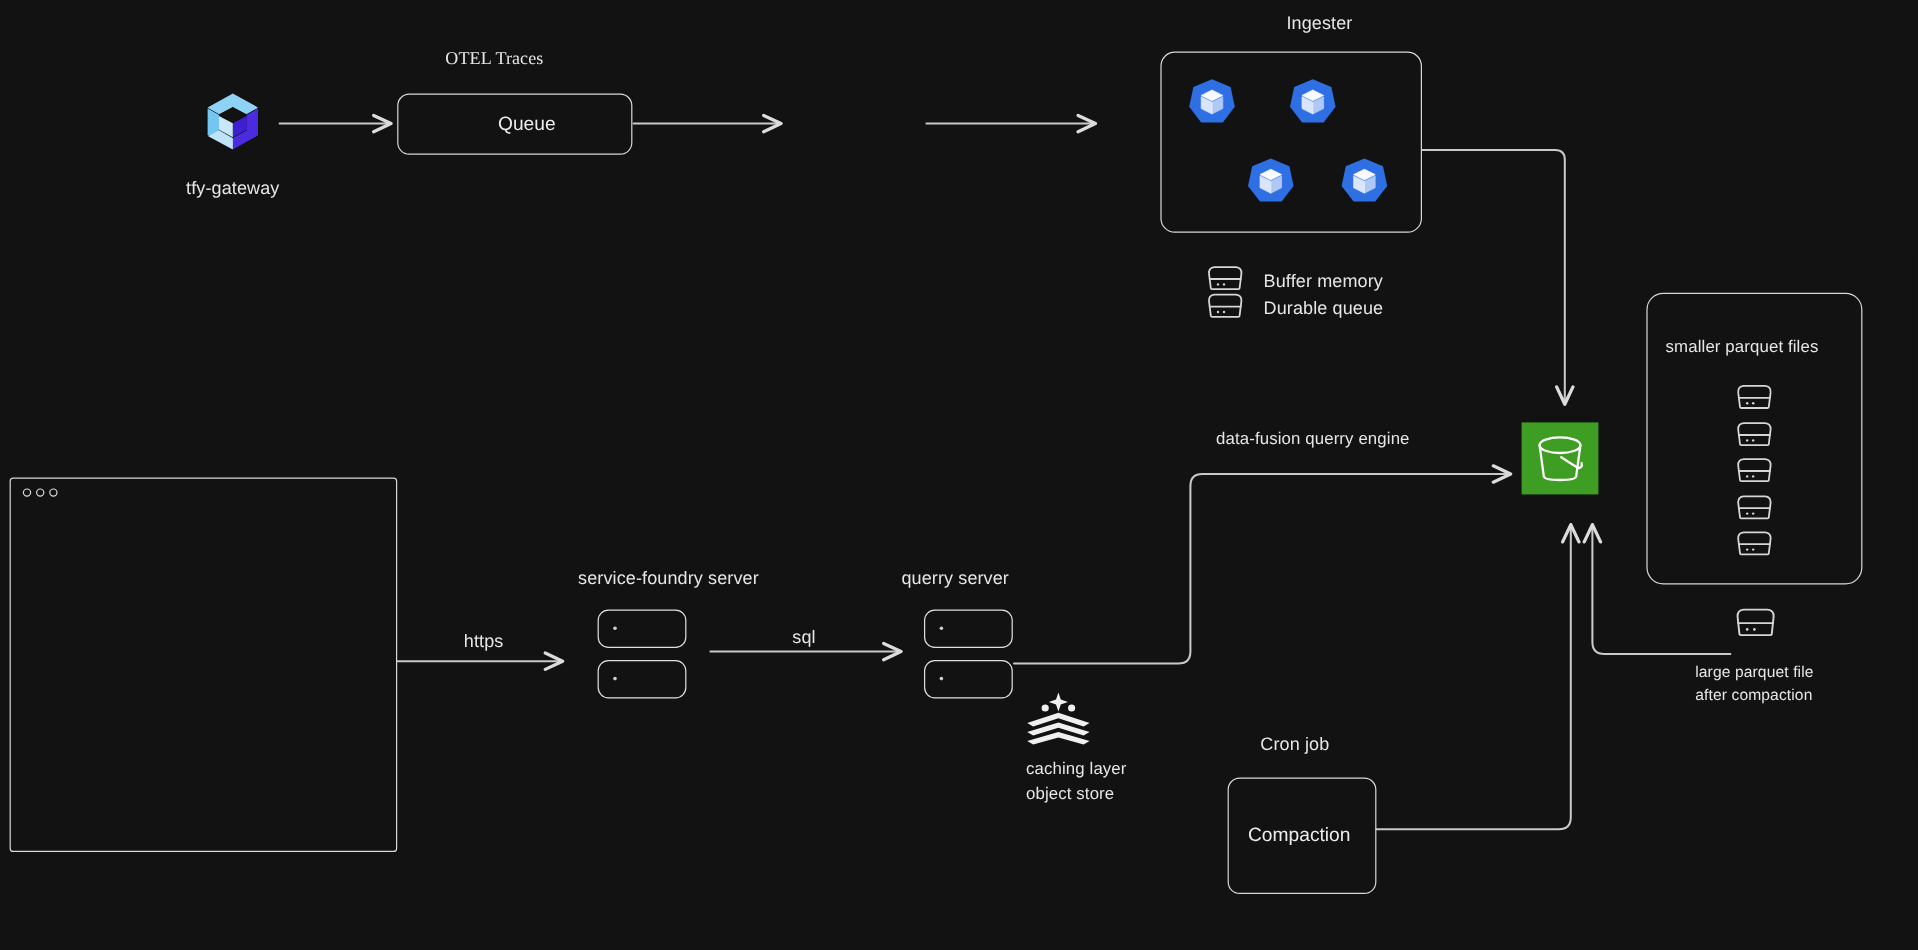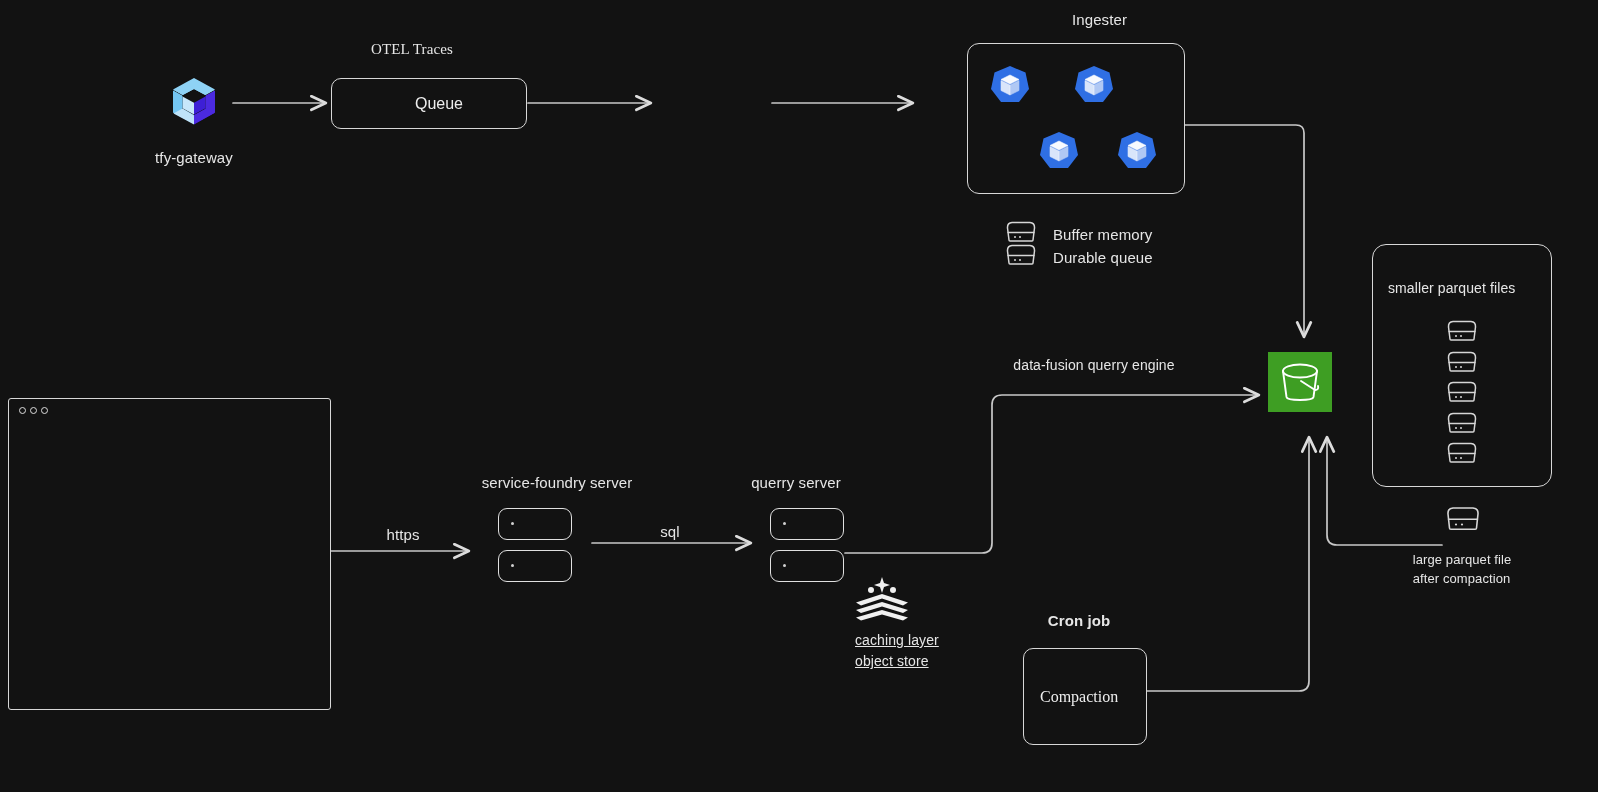--- a/index.html
+++ b/index.html
@@ -310,23 +310,23 @@
   <div class="cache" style="left:853px; top:575px;">
     <svg viewBox="0 0 58 48" width="58" height="48" fill="#f0f0f0">
       <path d="M29,2 L31,8 L37,10 L31,12 L29,18 L27,12 L21,10 L27,8 Z"></path>
       <circle cx="18" cy="15" r="3"></circle>
       <circle cx="40" cy="15" r="3"></circle>
       <path d="M29,19 L55,27.5 L50,30.5 L29,23.5 L8,30.5 L3,27.5 Z"></path>
       <path d="M29,27 L55,35 L50,38 L29,31.5 L8,38 L3,35 Z"></path>
       <path d="M29,35 L55,42.5 L50,45.5 L29,39.5 L8,45.5 L3,42.5 Z"></path>
     </svg>
   </div>
-  <div class="lbl" style="left:855px; top:630px; font-size:14px; line-height:1.5;text-decoration:underline;">caching layer
+  <div class="lbl" style="left:855px; top:630px; font-size:14px; line-height:1.5;">caching layer
 object store</div>
 
   <div class="lbl c" style="left:1094px; top:355px; font-size:14px;">data-fusion querry engine</div>
 
-  <div class="lbl c" style="left:1079px; top:610px;font-weight:bold;">Cron job</div>
+  <div class="lbl c" style="left:1079px; top:610px;">Cron job</div>
   <div class="box" style="left:1023px; top:648px; width:124px; height:97px; justify-content:flex-start; padding-left:16px;">
-    <span class="txt" style="text-align:right;font-family:Liberation Serif, serif;">Compaction</span>
+    <span class="txt" style="text-align:right;">Compaction</span>
   </div>
 
 </div>
 
 </body></html>

